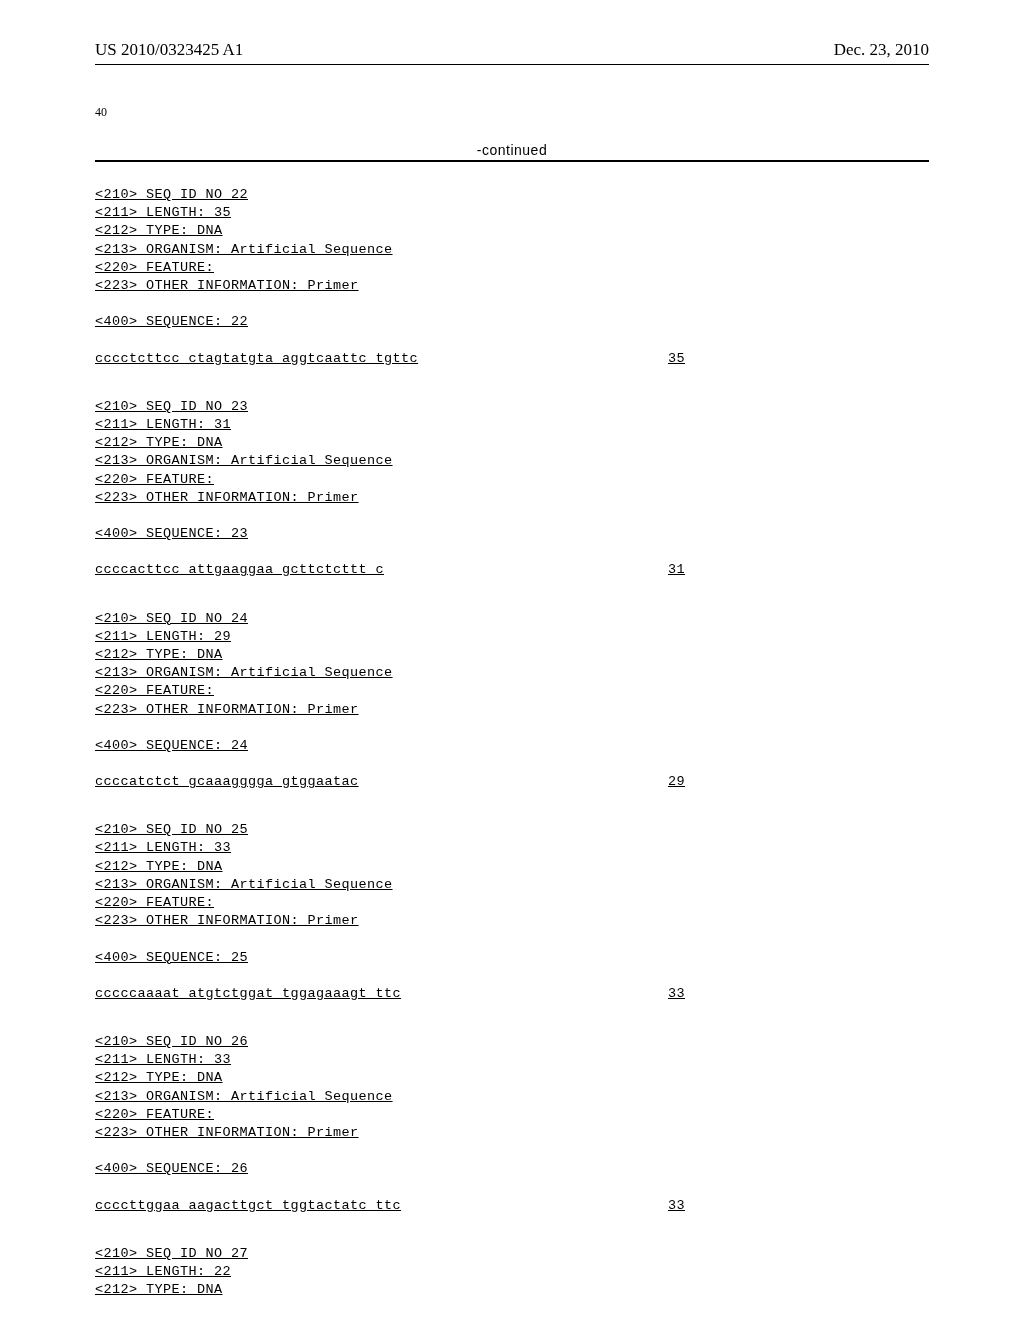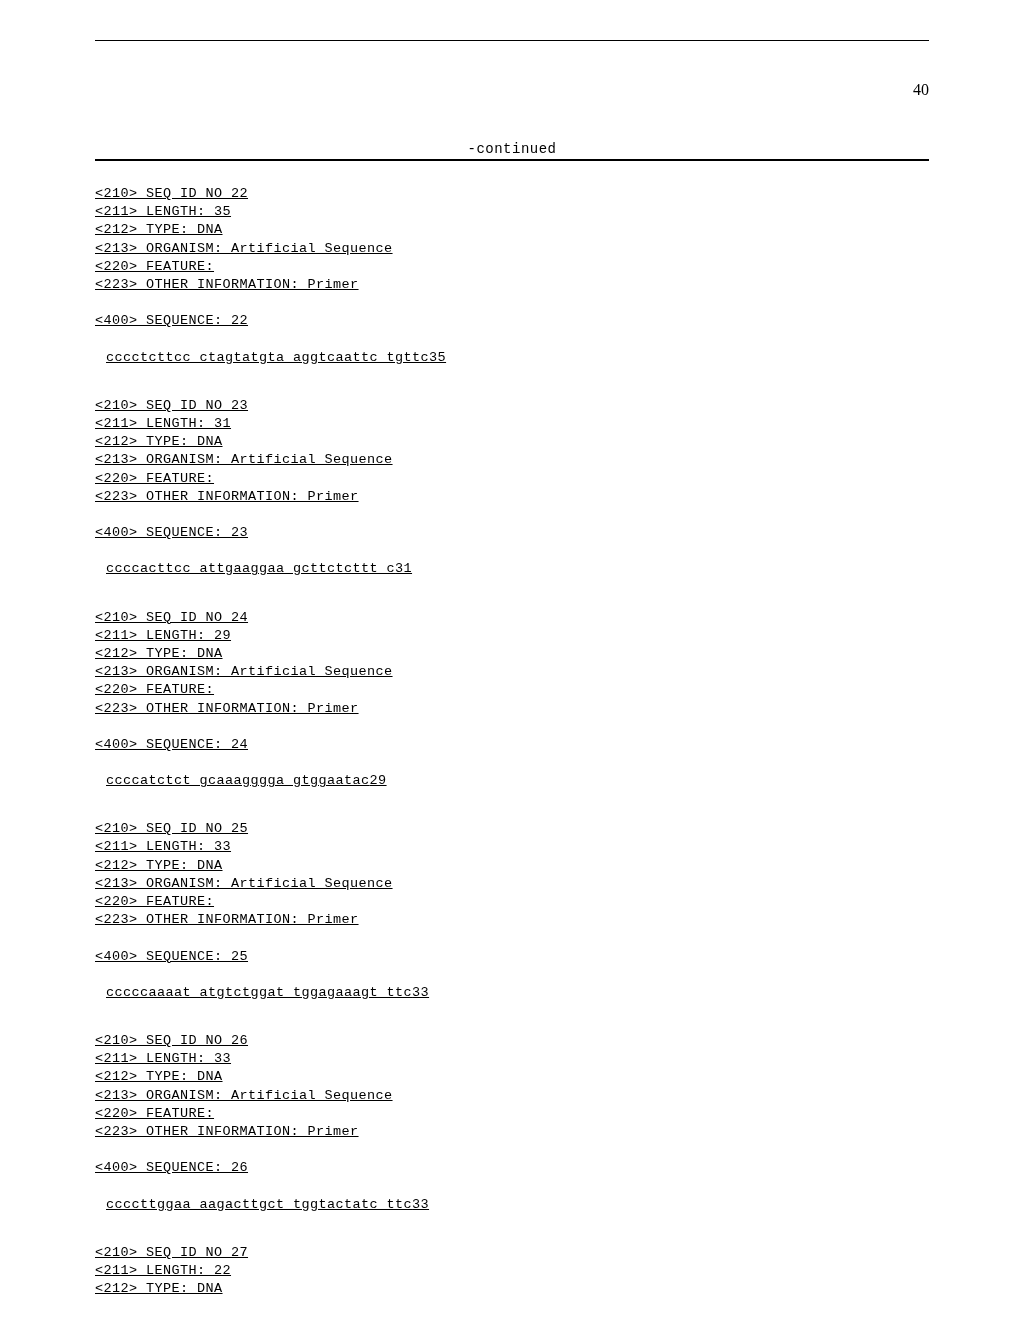--- a/index.html
+++ b/index.html
@@ -21,27 +21,27 @@
     margin-bottom: 4px;
   }
   .header-left { }
   .header-right { }
   .rule {
     border: none;
     border-top: 1px solid #000;
     margin-bottom: 40px;
   }
   .page-num {
-    text-align: right;
-    font-size: 16px;
-    margin-bottom: 42px;
+    text-align: left;
+    font-size: 12px;
+    margin-bottom: 22px;
   }
   .continued {
     text-align: center;
-    font-family: Liberation Mono, monospace;
+    font-family: Liberation Sans, sans-serif;
     font-size: 14px;
     letter-spacing: 0.5px;
     margin-bottom: 2px;
   }
   .thick-rule {
     border: none;
     border-top: 2px solid #000;
     margin: 0 0 24px 0;
   }
   .seq-wrap {
@@ -52,31 +52,35 @@
     white-space: pre;
   }
   .seq-block {
     margin-bottom: 30px;
     text-decoration: underline;
   }
   .meta-line { }
   .gap { height: 18px; }
   .seq-line {
     display: flex;
+    justify-content: space-between;
     width: 590px;
-    margin-left: 11px;
   }
   .seq-text { }
   .seq-len { }
 </style>
 </head>
 <body>
 
 <div class="page">
 
+  <div class="header">
+    <div class="header-left">US 2010/0323425 A1</div>
+    <div class="header-right">Dec. 23, 2010</div>
+  </div>
   <hr class="rule">
 
   <div class="page-num">40</div>
 
   <div class="continued">-continued</div>
   <hr class="thick-rule">
 
   <div class="seq-wrap" id="seq-wrap"><div class="seq-block"><div class="meta-line">&lt;210&gt; SEQ ID NO 22</div><div class="meta-line">&lt;211&gt; LENGTH: 35</div><div class="meta-line">&lt;212&gt; TYPE: DNA</div><div class="meta-line">&lt;213&gt; ORGANISM: Artificial Sequence</div><div class="meta-line">&lt;220&gt; FEATURE:</div><div class="meta-line">&lt;223&gt; OTHER INFORMATION: Primer</div><div class="gap"></div><div class="meta-line">&lt;400&gt; SEQUENCE: 22</div><div class="gap"></div><div class="seq-line"><span class="seq-text">cccctcttcc ctagtatgta aggtcaattc tgttc</span><span class="seq-len">35</span></div></div><div class="seq-block"><div class="meta-line">&lt;210&gt; SEQ ID NO 23</div><div class="meta-line">&lt;211&gt; LENGTH: 31</div><div class="meta-line">&lt;212&gt; TYPE: DNA</div><div class="meta-line">&lt;213&gt; ORGANISM: Artificial Sequence</div><div class="meta-line">&lt;220&gt; FEATURE:</div><div class="meta-line">&lt;223&gt; OTHER INFORMATION: Primer</div><div class="gap"></div><div class="meta-line">&lt;400&gt; SEQUENCE: 23</div><div class="gap"></div><div class="seq-line"><span class="seq-text">ccccacttcc attgaaggaa gcttctcttt c</span><span class="seq-len">31</span></div></div><div class="seq-block"><div class="meta-line">&lt;210&gt; SEQ ID NO 24</div><div class="meta-line">&lt;211&gt; LENGTH: 29</div><div class="meta-line">&lt;212&gt; TYPE: DNA</div><div class="meta-line">&lt;213&gt; ORGANISM: Artificial Sequence</div><div class="meta-line">&lt;220&gt; FEATURE:</div><div class="meta-line">&lt;223&gt; OTHER INFORMATION: Primer</div><div class="gap"></div><div class="meta-line">&lt;400&gt; SEQUENCE: 24</div><div class="gap"></div><div class="seq-line"><span class="seq-text">ccccatctct gcaaagggga gtggaatac</span><span class="seq-len">29</span></div></div><div class="seq-block"><div class="meta-line">&lt;210&gt; SEQ ID NO 25</div><div class="meta-line">&lt;211&gt; LENGTH: 33</div><div class="meta-line">&lt;212&gt; TYPE: DNA</div><div class="meta-line">&lt;213&gt; ORGANISM: Artificial Sequence</div><div class="meta-line">&lt;220&gt; FEATURE:</div><div class="meta-line">&lt;223&gt; OTHER INFORMATION: Primer</div><div class="gap"></div><div class="meta-line">&lt;400&gt; SEQUENCE: 25</div><div class="gap"></div><div class="seq-line"><span class="seq-text">cccccaaaat atgtctggat tggagaaagt ttc</span><span class="seq-len">33</span></div></div><div class="seq-block"><div class="meta-line">&lt;210&gt; SEQ ID NO 26</div><div class="meta-line">&lt;211&gt; LENGTH: 33</div><div class="meta-line">&lt;212&gt; TYPE: DNA</div><div class="meta-line">&lt;213&gt; ORGANISM: Artificial Sequence</div><div class="meta-line">&lt;220&gt; FEATURE:</div><div class="meta-line">&lt;223&gt; OTHER INFORMATION: Primer</div><div class="gap"></div><div class="meta-line">&lt;400&gt; SEQUENCE: 26</div><div class="gap"></div><div class="seq-line"><span class="seq-text">ccccttggaa aagacttgct tggtactatc ttc</span><span class="seq-len">33</span></div></div><div class="seq-block"><div class="meta-line">&lt;210&gt; SEQ ID NO 27</div><div class="meta-line">&lt;211&gt; LENGTH: 22</div><div class="meta-line">&lt;212&gt; TYPE: DNA</div></div></div>
 
 </div>

